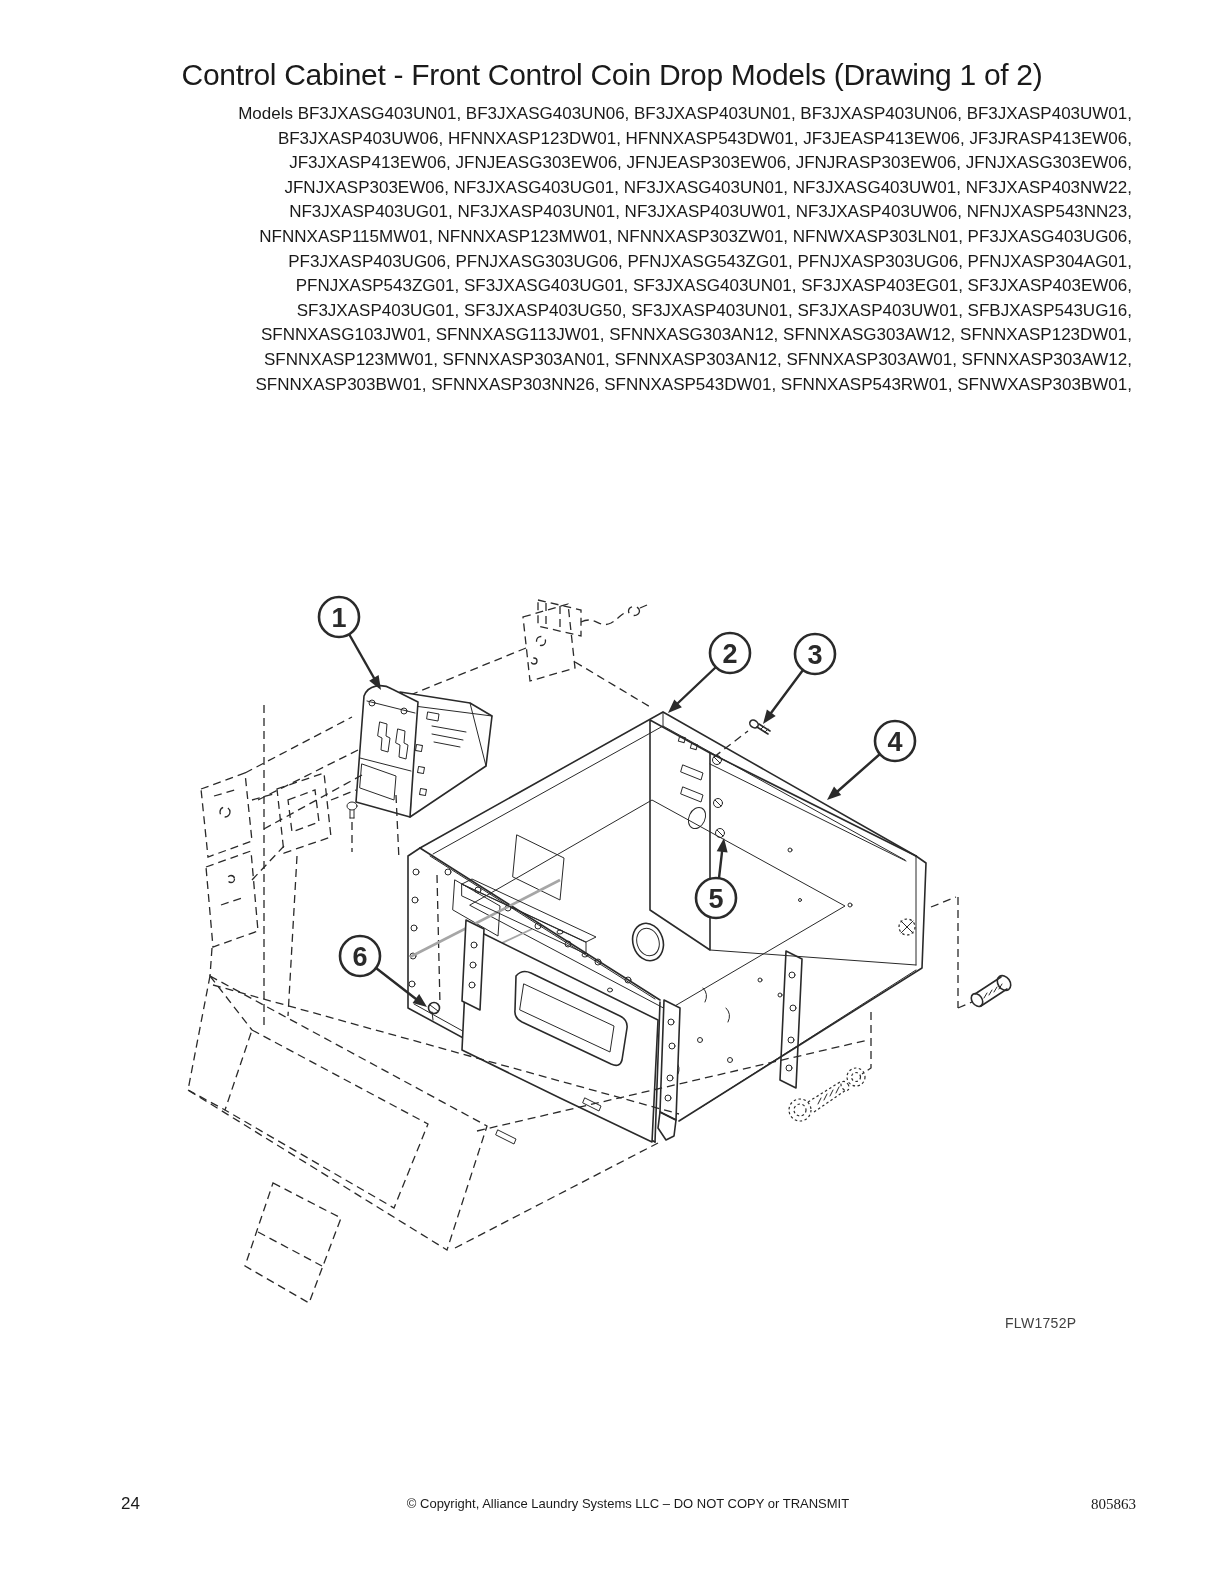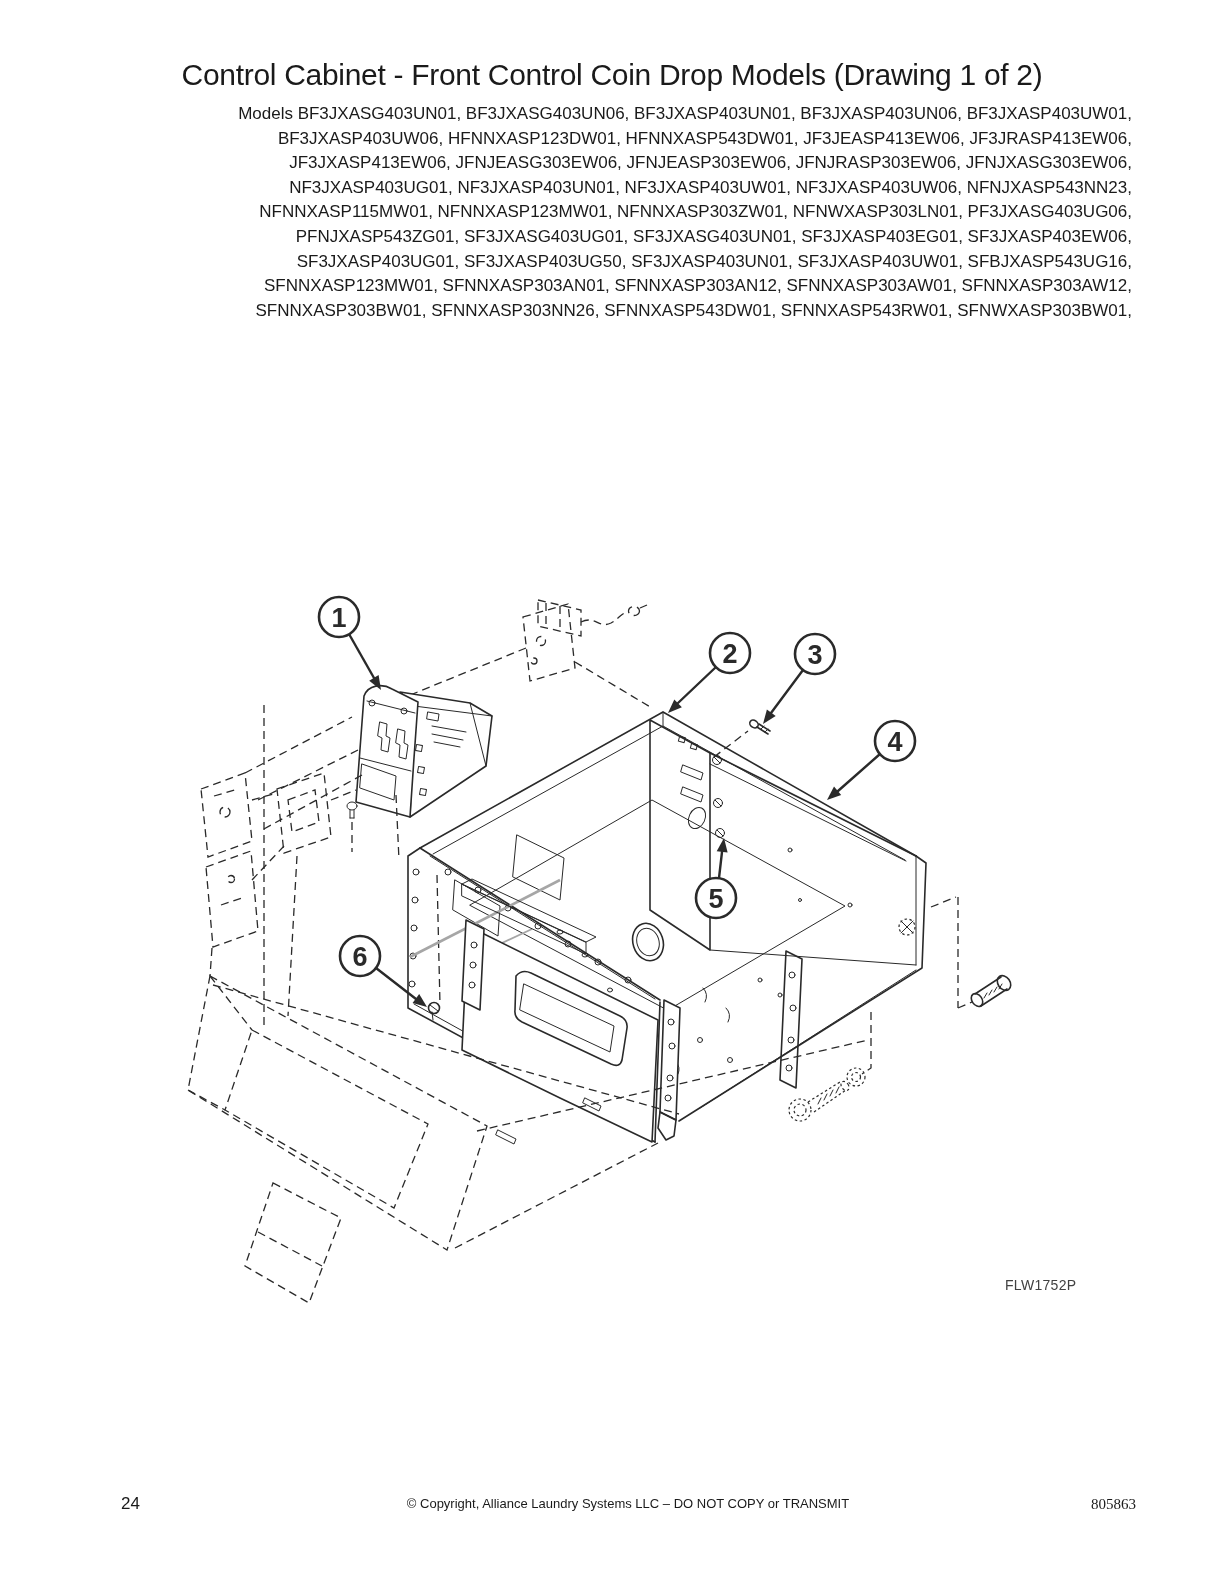--- a/index.html
+++ b/index.html
@@ -10,21 +10,21 @@
   .title{
     position:absolute;top:58px;left:0;width:100%;text-align:center;
     font-size:30px;font-weight:normal;letter-spacing:-0.3px;
   }
   .models{
     position:absolute;top:102px;left:92px;width:1040px;text-align:right;
     font-size:17px;line-height:24.6px;
   }
   .diagram-svg{position:absolute;top:0;left:0;}
   .fig-code{
-    position:absolute;top:1277px;left:1005px;font-size:14px;color:#414141;letter-spacing:0.3px;
+    position:absolute;top:1315px;left:1005px;font-size:14px;color:#414141;letter-spacing:0.3px;
   }
   .footer{position:absolute;top:1494px;left:0;width:100%;height:24px;margin-left:16px;}
   .footer .pageno{position:absolute;left:105px;top:0;font-size:17px;}
   .footer .copy{position:absolute;left:0;width:100%;text-align:center;top:2px;font-size:13px;}
   .footer .docno{position:absolute;right:104px;top:2px;font-size:15px;font-family:Liberation Serif, serif;}
   
   .ln{fill:none;stroke:#2a2a2a;stroke-width:1.6;stroke-linejoin:round;stroke-linecap:round;}
   .lt{fill:none;stroke:#2a2a2a;stroke-width:1;stroke-linejoin:round;stroke-linecap:round;}
   .wh{fill:#ffffff;stroke:#2a2a2a;stroke-width:1.6;stroke-linejoin:round;}
   .dsh{fill:none;stroke:#2a2a2a;stroke-width:1.3;stroke-dasharray:8 5;stroke-linecap:butt;}
@@ -39,24 +39,27 @@
 <body>
 
 <div class="page">
 
   <div class="title">Control Cabinet - Front Control Coin Drop Models (Drawing 1 of 2)</div>
 
   <div class="models">
     <div>Models BF3JXASG403UN01, BF3JXASG403UN06, BF3JXASP403UN01, BF3JXASP403UN06, BF3JXASP403UW01,</div>
     <div>BF3JXASP403UW06, HFNNXASP123DW01, HFNNXASP543DW01, JF3JEASP413EW06, JF3JRASP413EW06,</div>
     <div>JF3JXASP413EW06, JFNJEASG303EW06, JFNJEASP303EW06, JFNJRASP303EW06, JFNJXASG303EW06,</div>
+    <div>JFNJXASP303EW06, NF3JXASG403UG01, NF3JXASG403UN01, NF3JXASG403UW01, NF3JXASP403NW22,</div>
     <div>NF3JXASP403UG01, NF3JXASP403UN01, NF3JXASP403UW01, NF3JXASP403UW06, NFNJXASP543NN23,</div>
     <div>NFNNXASP115MW01, NFNNXASP123MW01, NFNNXASP303ZW01, NFNWXASP303LN01, PF3JXASG403UG06,</div>
+    <div>PF3JXASP403UG06, PFNJXASG303UG06, PFNJXASG543ZG01, PFNJXASP303UG06, PFNJXASP304AG01,</div>
     <div>PFNJXASP543ZG01, SF3JXASG403UG01, SF3JXASG403UN01, SF3JXASP403EG01, SF3JXASP403EW06,</div>
     <div>SF3JXASP403UG01, SF3JXASP403UG50, SF3JXASP403UN01, SF3JXASP403UW01, SFBJXASP543UG16,</div>
+    <div>SFNNXASG103JW01, SFNNXASG113JW01, SFNNXASG303AN12, SFNNXASG303AW12, SFNNXASP123DW01,</div>
     <div>SFNNXASP123MW01, SFNNXASP303AN01, SFNNXASP303AN12, SFNNXASP303AW01, SFNNXASP303AW12,</div>
     <div>SFNNXASP303BW01, SFNNXASP303NN26, SFNNXASP543DW01, SFNNXASP543RW01, SFNWXASP303BW01,</div>
   </div>
 
   <svg class="diagram-svg" width="1224" height="1584" viewBox="0 0 1224 1584">
 
     <g>
       <path class="dsh" d="M201,789 L245,773 L252,841 L208,857 Z"></path>
       <circle class="dsh" cx="225" cy="812" r="5"></circle>
       <path class="dsh" d="M214,796 L238,789"></path>

